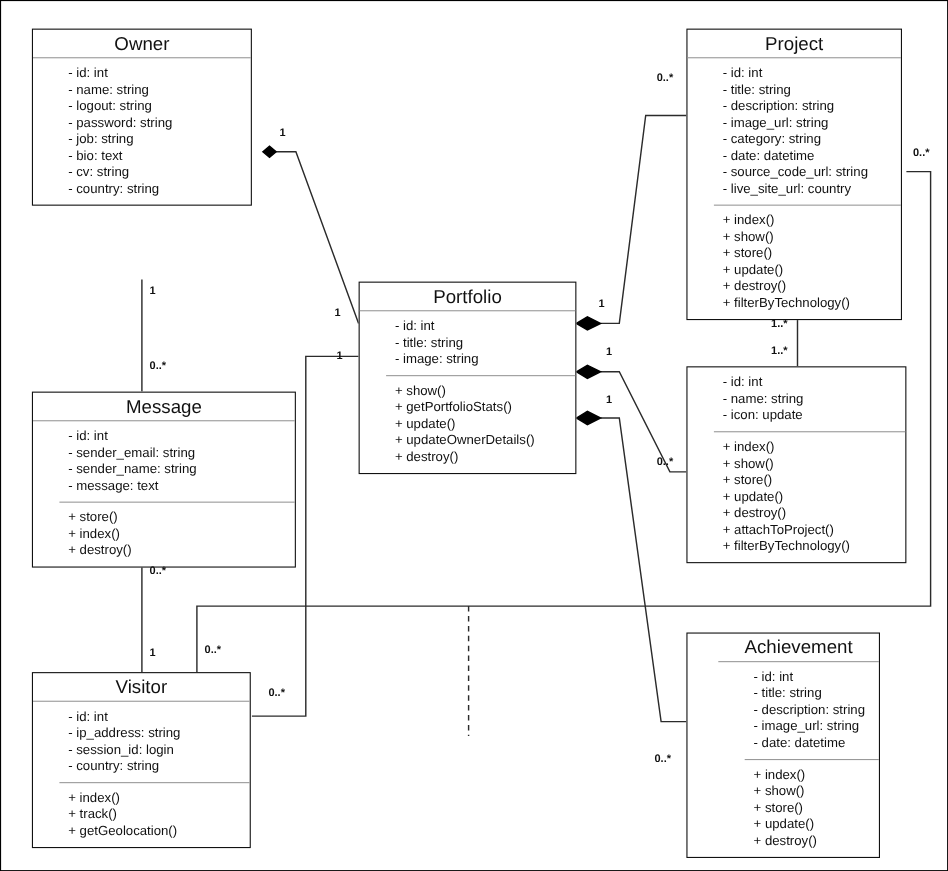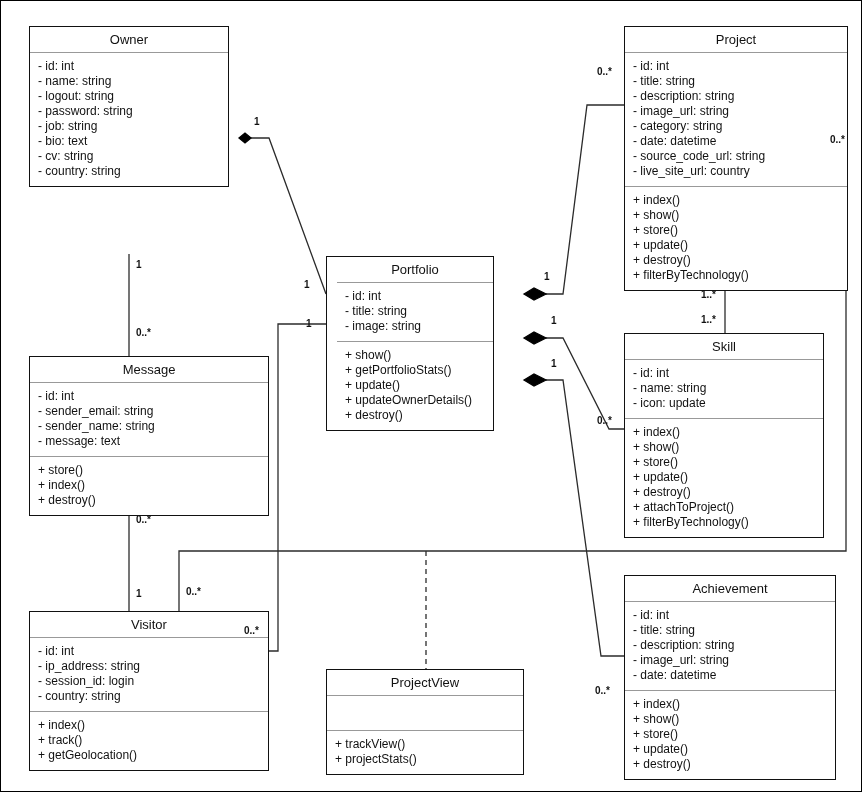--- a/index.html
+++ b/index.html
@@ -26,29 +26,30 @@
   }
   .uml-class {
     position: absolute;
     border: 1px solid #111111;
     background: #ffffff;
     box-sizing: border-box;
     z-index: 5;
   }
   .uml-title {
     text-align: center;
-    font-size: 13px;
+    font-size: 17px;
     color: #111111;
     padding: 5px 4px 5px 4px;
     border-bottom: 1px solid #999999;
     line-height: 15px;
   }
   .uml-compartment {
     border-bottom: 1px solid #999999;
     padding: 6px 8px 7px 8px;
+    margin-left: 24px;
   }
   .uml-compartment:last-child {
     border-bottom: none;
   }
   .uml-compartment.empty-attrs {
     min-height: 22px;
     padding: 6px 8px;
   }
   .uml-member {
     font-size: 12px;
@@ -107,21 +108,21 @@
       <div class="uml-member">- name: string</div>
       <div class="uml-member">- logout: string</div>
       <div class="uml-member">- password: string</div>
       <div class="uml-member">- job: string</div>
       <div class="uml-member">- bio: text</div>
       <div class="uml-member">- cv: string</div>
       <div class="uml-member">- country: string</div>
     </div>
   </div>
 
-  <div class="uml-class" style="left:623px; top:25px; width:224px;">
+  <div class="uml-class" style="left:623px; top:25px; width:196px;">
     <div class="uml-title">Project</div>
     <div class="uml-compartment">
       <div class="uml-member">- id: int</div>
       <div class="uml-member">- title: string</div>
       <div class="uml-member">- description: string</div>
       <div class="uml-member">- image_url: string</div>
       <div class="uml-member">- category: string</div>
       <div class="uml-member">- date: datetime</div>
       <div class="uml-member">- source_code_url: string</div>
       <div class="uml-member">- live_site_url: country</div>
@@ -129,21 +130,21 @@
     <div class="uml-compartment">
       <div class="uml-member">+ index()</div>
       <div class="uml-member">+ show()</div>
       <div class="uml-member">+ store()</div>
       <div class="uml-member">+ update()</div>
       <div class="uml-member">+ destroy()</div>
       <div class="uml-member">+ filterByTechnology()</div>
     </div>
   </div>
 
-  <div class="uml-class" style="left:325px; top:255px; width:168px;padding-left:10px;">
+  <div class="uml-class" style="left:325px; top:255px; width:198px;">
     <div class="uml-title">Portfolio</div>
     <div class="uml-compartment">
       <div class="uml-member">- id: int</div>
       <div class="uml-member">- title: string</div>
       <div class="uml-member">- image: string</div>
     </div>
     <div class="uml-compartment">
       <div class="uml-member">+ show()</div>
       <div class="uml-member">+ getPortfolioStats()</div>
       <div class="uml-member">+ update()</div>
@@ -161,62 +162,53 @@
       <div class="uml-member">- message: text</div>
     </div>
     <div class="uml-compartment">
       <div class="uml-member">+ store()</div>
       <div class="uml-member">+ index()</div>
       <div class="uml-member">+ destroy()</div>
     </div>
   </div>
 
   <div class="uml-class" style="left:623px; top:332px; width:200px;">
-    <div class="uml-title">Skill</div>
     <div class="uml-compartment">
       <div class="uml-member">- id: int</div>
       <div class="uml-member">- name: string</div>
       <div class="uml-member">- icon: update</div>
     </div>
     <div class="uml-compartment">
       <div class="uml-member">+ index()</div>
       <div class="uml-member">+ show()</div>
       <div class="uml-member">+ store()</div>
       <div class="uml-member">+ update()</div>
       <div class="uml-member">+ destroy()</div>
       <div class="uml-member">+ attachToProject()</div>
       <div class="uml-member">+ filterByTechnology()</div>
     </div>
   </div>
 
-  <div class="uml-class" style="left:28px; top:610px; width:240px;">
+  <div class="uml-class" style="left:28px; top:610px; width:199px;">
     <div class="uml-title">Visitor</div>
     <div class="uml-compartment">
       <div class="uml-member">- id: int</div>
       <div class="uml-member">- ip_address: string</div>
       <div class="uml-member">- session_id: login</div>
       <div class="uml-member">- country: string</div>
     </div>
     <div class="uml-compartment">
       <div class="uml-member">+ index()</div>
       <div class="uml-member">+ track()</div>
       <div class="uml-member">+ getGeolocation()</div>
     </div>
   </div>
 
-  <div class="uml-class" style="left:325px; top:668px; width:198px;">
-    <div class="uml-title">ProjectView</div>
-    <div class="uml-compartment empty-attrs"></div>
-    <div class="uml-compartment">
-      <div class="uml-member">+ trackView()</div>
-      <div class="uml-member">+ projectStats()</div>
-    </div>
-  </div>
-
-  <div class="uml-class" style="left:623px; top:574px; width:212px;">
+
+  <div class="uml-class" style="left:623px; top:574px; width:176px;padding-left:28px;">
     <div class="uml-title">Achievement</div>
     <div class="uml-compartment">
       <div class="uml-member">- id: int</div>
       <div class="uml-member">- title: string</div>
       <div class="uml-member">- description: string</div>
       <div class="uml-member">- image_url: string</div>
       <div class="uml-member">- date: datetime</div>
     </div>
     <div class="uml-compartment">
       <div class="uml-member">+ index()</div>

